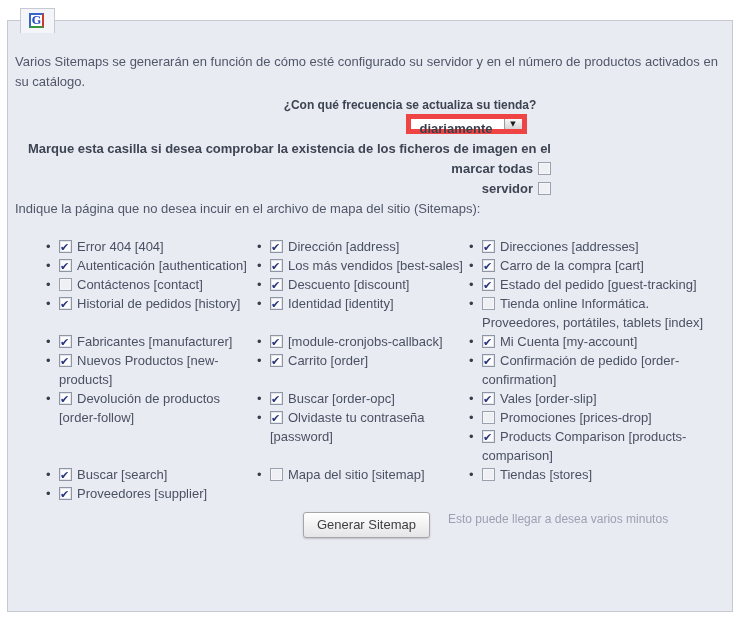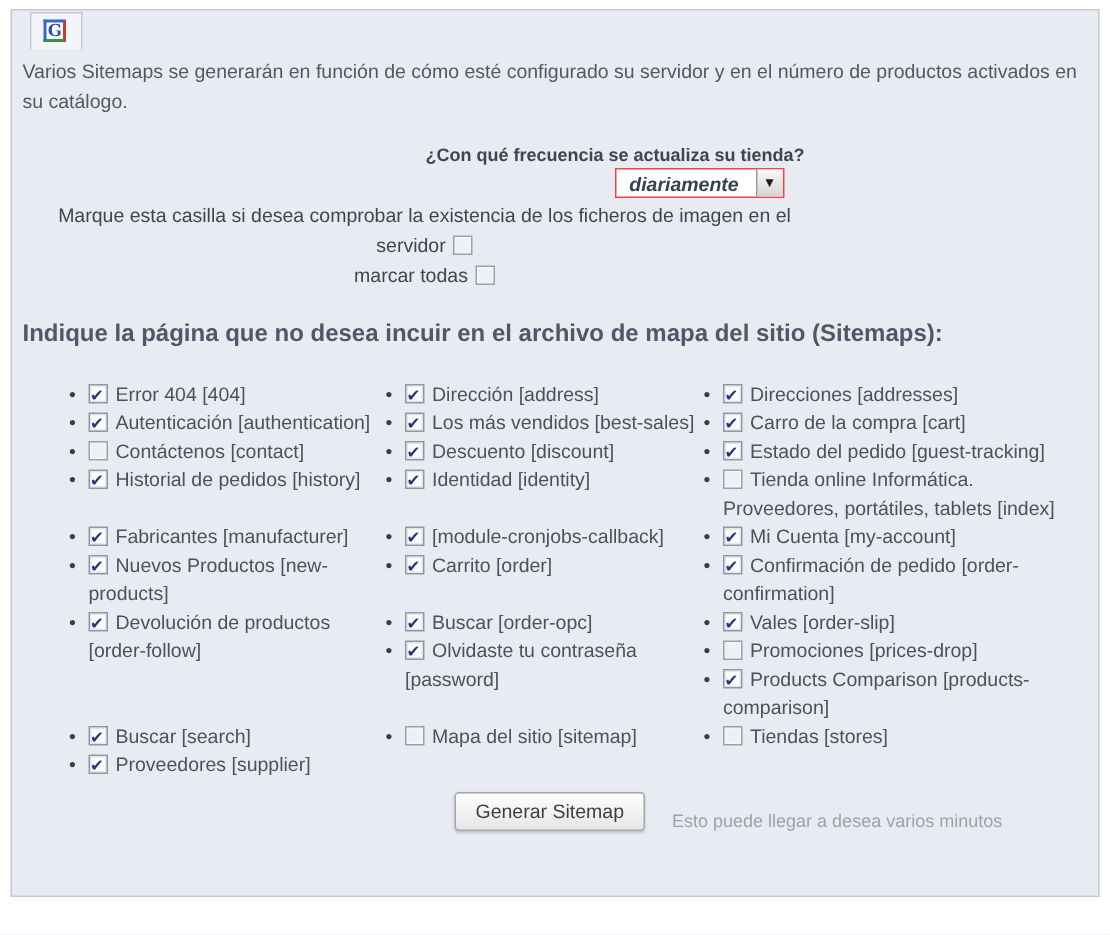--- a/index.html
+++ b/index.html
@@ -1,62 +1,62 @@
 <!DOCTYPE html>
 <html><head>
 <meta charset="utf-8">
 <style>
   html,body { margin:0; padding:0; }
   body {
     width:740px; height:623px; background:#ffffff; overflow:hidden; position:relative;
     font-family:"Liberation Sans", sans-serif;
   }
   .panel {
-    position:absolute; left:7px; top:6px; width:726px; height:592px;
+    position:absolute; left:7px; top:20px; width:726px; height:592px;
     background:#E9EBF3; border:1px solid #C6C9D4; box-sizing:border-box;
   }
   .legend {
     position:absolute; left:20px; top:8px; z-index:2;
     background:#F4F5F9; border:1px solid #C6C9D4; border-bottom:none;
     padding:4px 10px 5px 8px; display:flex; align-items:center; gap:6px;
   }
   .legend-title { font-size:13px; font-weight:bold; color:#3D4452; }
   .gicon {
     width:11px; height:11px; background:#ffffff; display:inline-block;
     border-top:2px solid #3B66C9; border-left:2px solid #3B66C9;
     border-right:2px solid #CC3C2C; border-bottom:2px solid #36983A;
     text-align:center;
   }
   .gicon span {
     font-family:"DejaVu Serif", serif; font-weight:bold; color:#2A50C8;
     font-size:11px; line-height:11px; display:block;
   }
   .content { position:relative; padding:0 7px; height:100%; box-sizing:border-box; }
   .intro { margin:31px 0 0 0; padding-right:4px; font-size:13px; line-height:20px; color:#505768; }
-  .freq { margin-top:18px; text-align:center; padding-left:80px; }
+  .freq { margin-top:6px; text-align:center; padding-left:80px; }
   .freq-label { font-size:12px; font-weight:bold; color:#3D4452; line-height:14px; }
   .select {
     margin-top:2px; position:relative; left:56px; display:inline-flex; align-items:stretch;
-    border:1px solid #ef4444; background:#ffffff; height:20px; box-sizing:border-box;font-style:italic;
+    border:5px solid #ef4444; background:#ffffff; height:20px; box-sizing:border-box;
   }
   .select-value {
     padding:1px 10px 0 9px; font-weight:bold; font-size:13px; color:#3A3F4C;
     min-width:74px; text-align:left; line-height:18px;
   }
   .select-arrow {
     width:17px; border-left:1px solid #9A9A9A; background:linear-gradient(#F8F8F8,#D5D5D5);
     display:flex; align-items:center; justify-content:center;
     font-size:7px; color:#1c1c1c; font-family:"DejaVu Sans", sans-serif;
   }
   .img-block {
-    margin-top:2px; text-align:center; padding-right:174px;
-    font-weight:normal; font-size:13px; color:#3D4452; line-height:20px;
+    margin-top:2px; text-align:right; padding-right:174px;
+    font-weight:bold; font-size:13px; color:#3D4452; line-height:20px;
   }
   .img-block .cb { margin-left:5px; margin-right:0; }
-  .instruction { margin-top:20px; font-size:16px; color:#505768;font-weight:bold; }
+  .instruction { margin-top:2px; font-size:13px; color:#505768; }
   table.pages { margin:21px 0 0 30px; border-collapse:collapse; table-layout:fixed; }
   table.pages td { vertical-align:top; padding:0; }
   table.pages td:nth-child(1){ width:211px; }
   table.pages td:nth-child(2){ width:212px; }
   table.pages td:nth-child(3){ width:240px; }
   table.pages ul { margin:0; padding:0; list-style:none; }
   table.pages li {
     position:relative; padding-left:14px; font-size:13px; color:#4A5162; line-height:19px;
   }
   table.pages li::before {
@@ -65,21 +65,21 @@
   .cb {
     display:inline-block; width:11px; height:11px; border:1px solid #8E95A3;
     background:#FCFCFD; box-shadow:inset 0 0 0 1px #E2E6EC;
     vertical-align:-2px; margin-right:5px; position:relative;
   }
   .cb.unchecked { background:#EEF0F4; border-color:#9AA0AC; box-shadow:inset 0 0 0 1px #F5F6FA; }
   .cb.checked::after {
     content:"\2714"; position:absolute; left:0px; top:-3px;
     font-family:"DejaVu Sans", sans-serif; font-size:11px; font-weight:bold; color:#27357E;
   }
-  .footer { margin-top:9px; margin-left:288px; display:flex; align-items:flex-end; gap:18px; }
+  .footer { margin-top:9px; margin-left:288px; display:flex; align-items:flex-start; gap:18px; }
   .btn {
     display:inline-block; font-size:13px; color:#3E3E42; padding:4px 13px 5px;
     border:1px solid #A6A6A6; border-radius:3px;
     background:linear-gradient(#FFFFFF,#E5E5E7);
     box-shadow:0 1px 2px rgba(0,0,0,0.18); cursor:pointer;
   }
   .note { font-size:12px; color:#9EA0B2; }
 </style>
 </head>
 <body>
@@ -98,24 +98,24 @@
       <div class="freq-label">¿Con qué frecuencia se actualiza su tienda?</div>
       <div class="select">
         <span class="select-value">diariamente</span>
         <span class="select-arrow">▼</span>
       </div>
     </div>
 
     <div class="img-block">
       <div>Marque esta casilla si desea comprobar la existencia de los ficheros de imagen en el</div>
       <div>
-        <span>servidor</span><span class="cb unchecked"></span>
+        <span>marcar todas</span><span class="cb unchecked"></span>
       </div>
       <div>
-        <span>marcar todas</span><span class="cb unchecked"></span>
+        <span>servidor</span><span class="cb unchecked"></span>
       </div>
     </div>
 
     <div class="instruction">Indique la página que no desea incuir en el archivo de mapa del sitio (Sitemaps):</div>
 
     <table class="pages">
       <tbody>
           <tr>
             <td>
               <ul>

